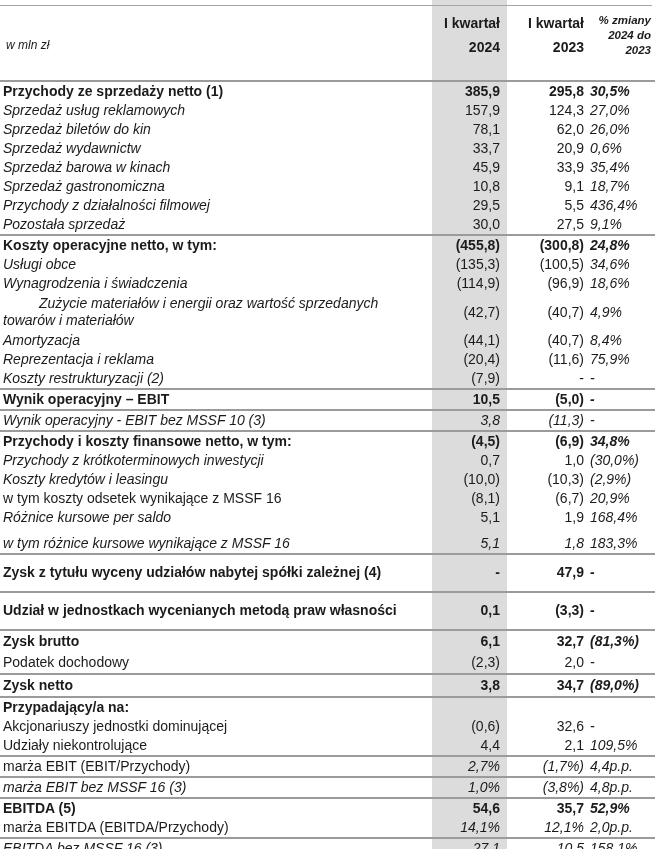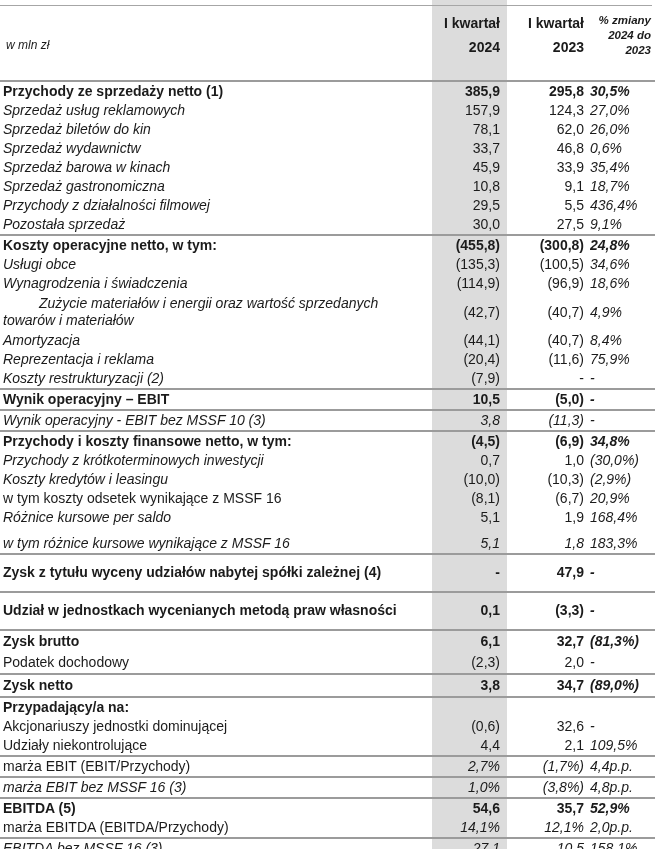--- a/index.html
+++ b/index.html
@@ -97,21 +97,21 @@
         </tr>
         <tr class="">
           <td class="lab ls">Sprzedaż biletów do kin</td>
           <td class="c2024 vr">78,1</td>
           <td class="c2023 vr">62,0</td>
           <td class="cchg ci">26,0%</td>
         </tr>
         <tr class="">
           <td class="lab ls">Sprzedaż wydawnictw</td>
           <td class="c2024 vr">33,7</td>
-          <td class="c2023 vr">46,8</td>
+          <td class="c2023 vr">20,9</td>
           <td class="cchg ci">0,6%</td>
         </tr>
         <tr class="">
           <td class="lab ls">Sprzedaż barowa w kinach</td>
           <td class="c2024 vr">45,9</td>
           <td class="c2023 vr">33,9</td>
           <td class="cchg ci">35,4%</td>
         </tr>
         <tr class="">
           <td class="lab ls">Sprzedaż gastronomiczna</td>

